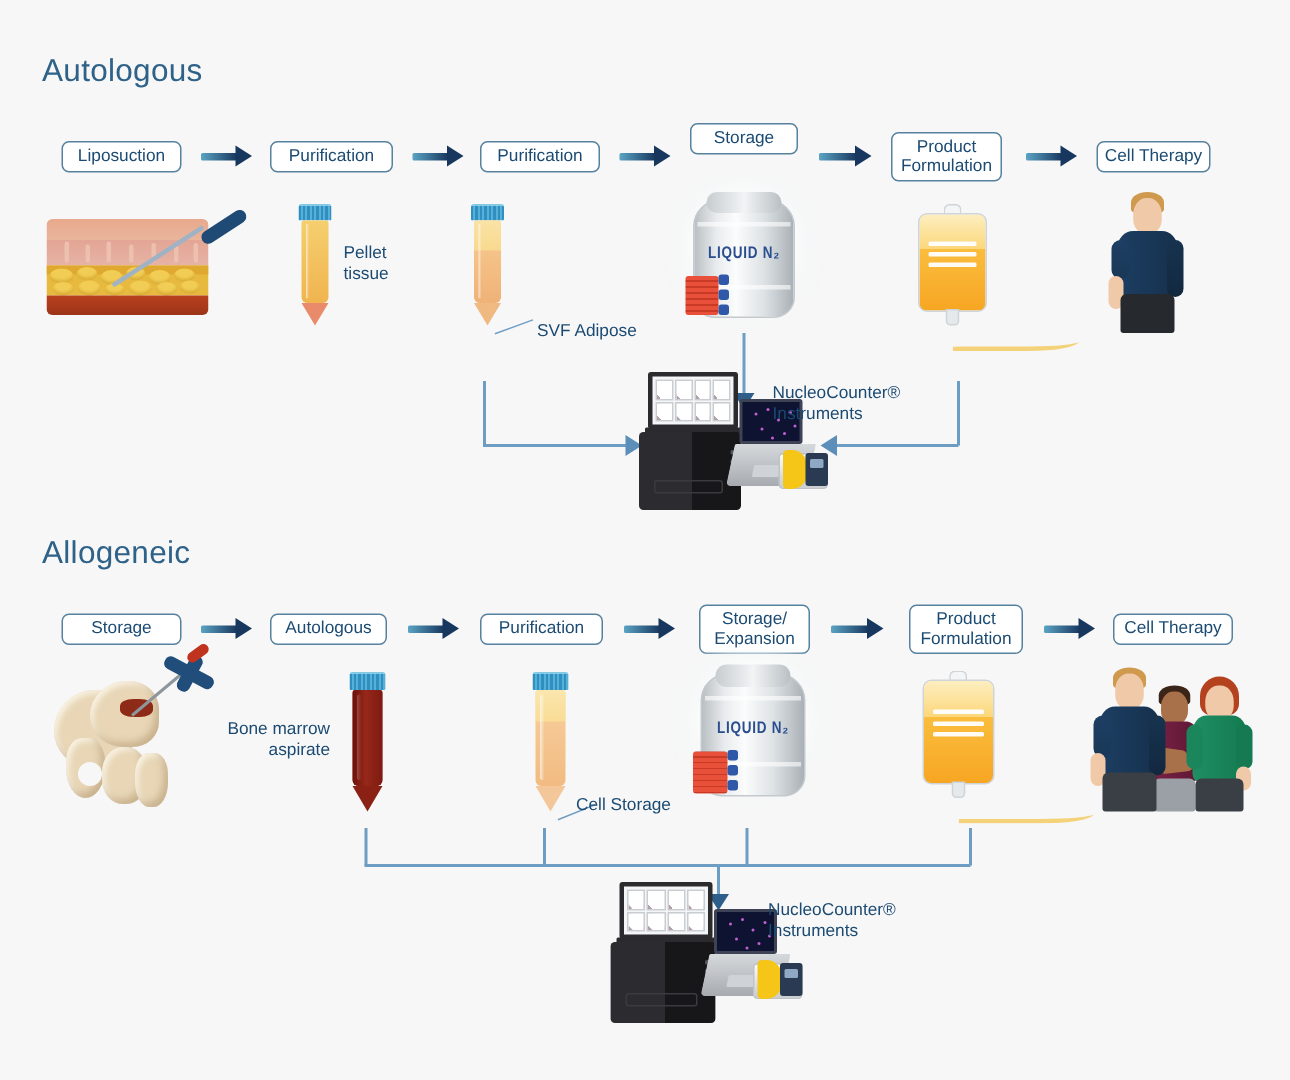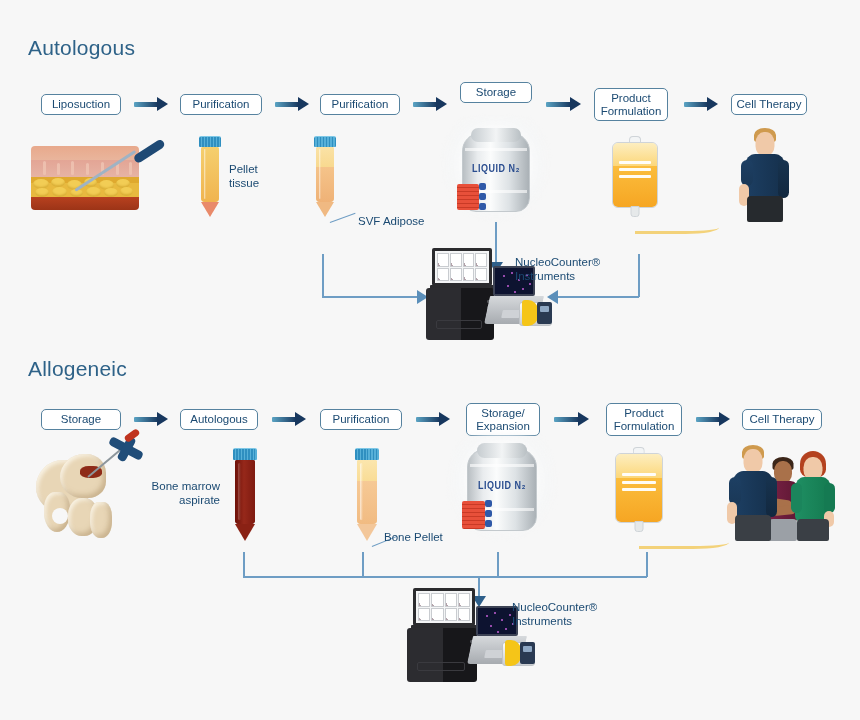--- a/index.html
+++ b/index.html
@@ -459,21 +459,21 @@
   <div class="tube art" style="left:351px; top:448px; width:32px; height:96px;">
     <div class="cap" style="width:24px; height:12px;"></div>
     <div class="body" style="top:12px; width:20px; height:64px; background:#f7d79a;">
       <div class="liq" style="top:0; height:33%; background:linear-gradient(to bottom,#fbe6ad,#f9dc96);"></div>
       <div class="liq" style="top:33%; bottom:0; background:linear-gradient(to bottom,#f6c995,#f1bb82);"></div>
       <div class="sheen"></div>
     </div>
     <div class="tip" style="top:76px; border-left:10px solid transparent; border-right:10px solid transparent; border-top:17px solid #f3c79a;"></div>
   </div>
   <div class="leader" style="left:372px; top:546px; width:27px; transform:rotate(-22deg);"></div>
-  <div class="label" style="left:384px; top:531px;">Bone Pellet</div>
+  <div class="label" style="left:384px; top:531px;">Cell Storage</div>
 
   <div class="dewar art" style="left:460px; top:443px; width:84px; height:92px;">
     <div class="vapor"></div>
     <div class="body">
       <div class="band" style="top:18%;"></div>
       <div class="band" style="top:72%;"></div>
     </div>
     <div class="lid"></div>
     <div class="n2">LIQUID N₂</div>
     <div class="cryobox" style="left:2px; bottom:6px; width:23px; height:28px;"></div>

